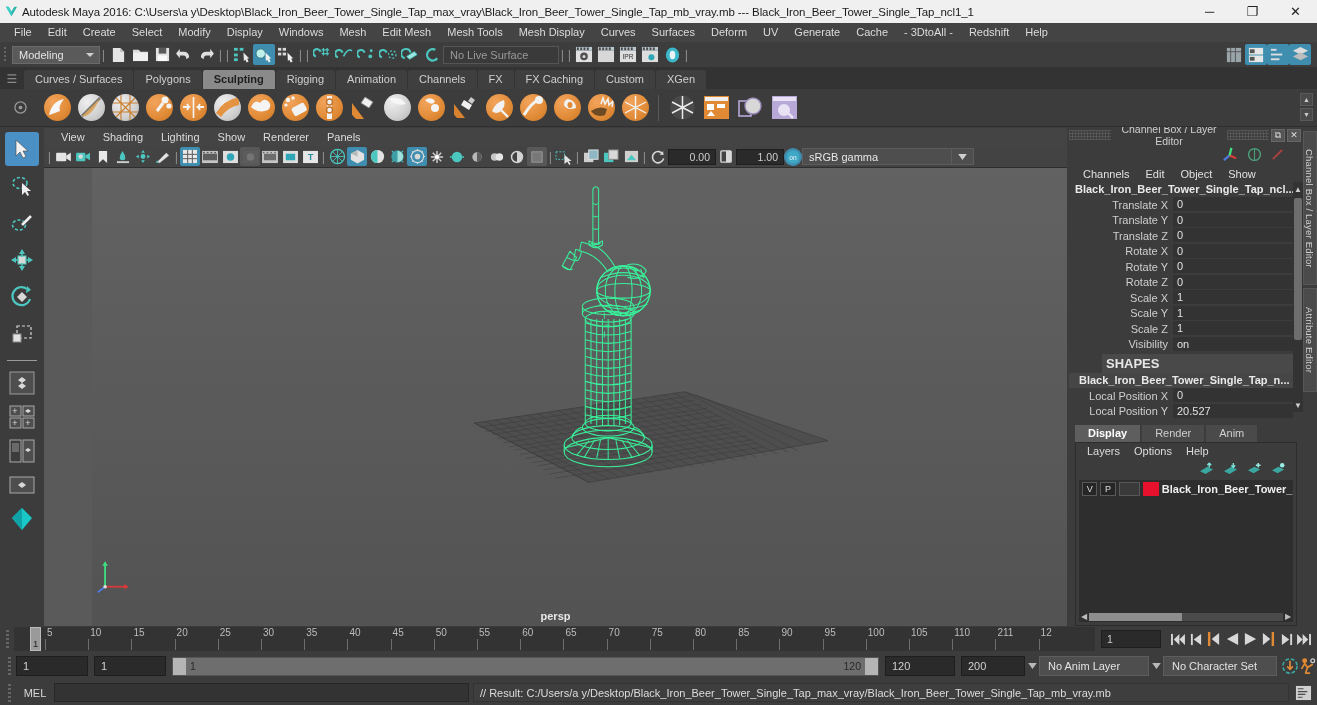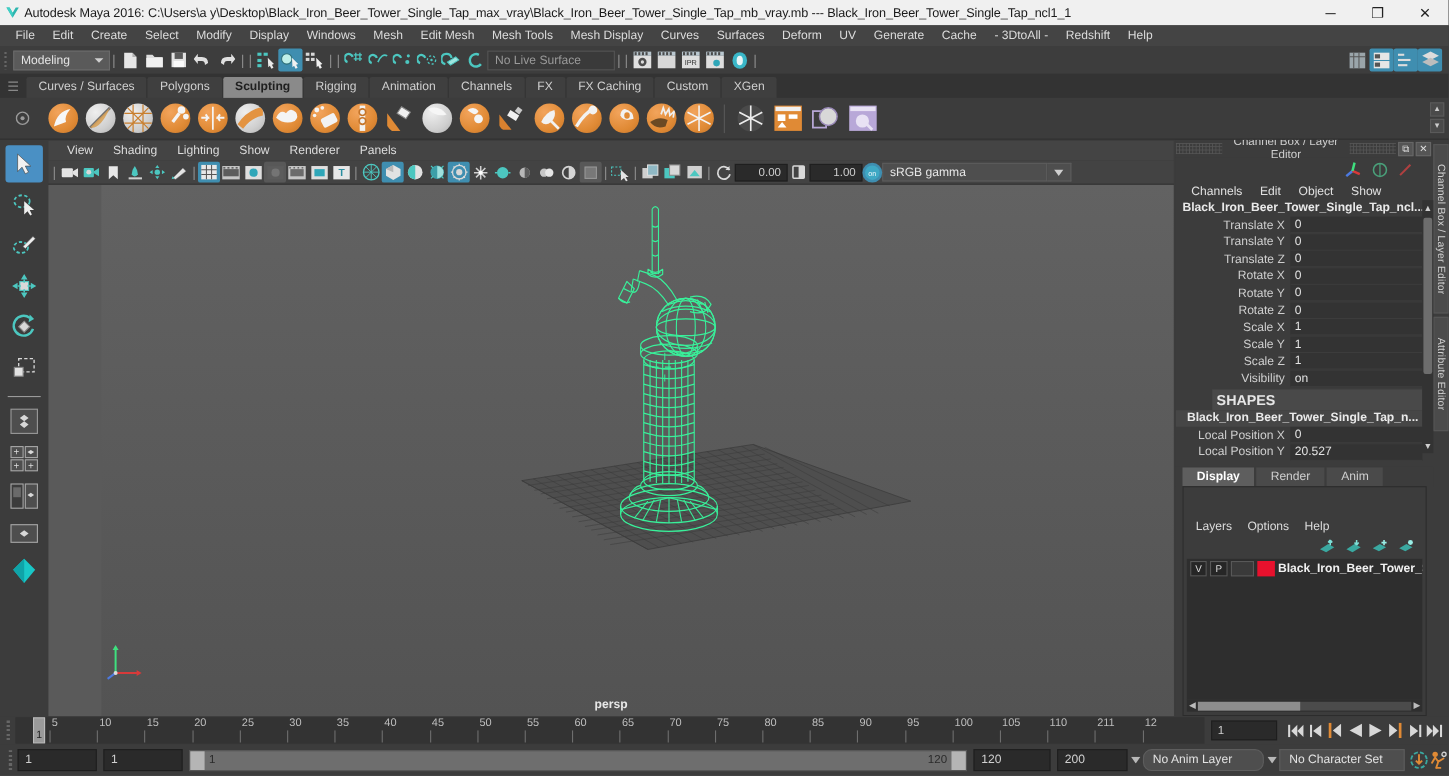--- a/index.html
+++ b/index.html
@@ -97,21 +97,21 @@
   .shape-name { font-size:11px; font-weight:bold; color:#e9e9e9; padding:1px 0 2px 10px; background:#464646; white-space:nowrap; overflow:hidden;}
   .cb-scroll { width:10px; background:#333; position:relative; }
   .cb-scroll .thumb { position:absolute; left:1px; right:1px; top:16px; height:142px; background:#6d6d6d; border-radius:2px;}
   .cb-scroll .up,.cb-scroll .dn{position:absolute;left:0;right:0;height:14px;display:flex;align-items:center;justify-content:center;color:#cfcfcf;font-size:8px;}
   .cb-scroll .up{top:0;} .cb-scroll .dn{bottom:0;}
 
   .le-tabs { display:flex; height:18px; align-items:flex-end; padding-left:6px; background:#3c3c3c; }
   .le-tab { height:17px; line-height:17px; padding:0 13px; font-size:11px; background:#4a4a4a; color:#cfcfcf; margin-right:2px; }
   .le-tab.active { background:#5e5e5e; color:#fff; font-weight:bold; }
   .le-body { margin:0 6px 0 6px; background:#3c3c3c; border:1px solid #2c2c2c; flex:1; display:flex; flex-direction:column; min-height:0;}
-  .le-menu { height:16px; display:flex; align-items:center; padding-left:4px;margin-top:28px; }
+  .le-menu { height:16px; display:flex; align-items:center; padding-left:4px; }
   .le-menu .lm { padding:0 7px; font-size:11px; color:#dcdcdc; }
   .le-icons { height:19px; display:flex; align-items:center; justify-content:flex-end; padding-right:10px; gap:9px; }
   .le-list { flex:1; background:#2e2e2e; margin:2px 3px 0 3px; min-height:0; }
   .le-row { display:flex; align-items:center; height:17px; padding-left:3px; gap:3px;}
   .le-chk { width:16px; height:14px; background:#262626; border:1px solid #585858; display:flex; align-items:center; justify-content:center; font-size:9px; color:#ddd; }
   .le-blank { width:22px; height:14px; background:#3a3a3a; border:1px solid #585858; }
   .le-swatch { width:17px; height:14px; background:#e8112d; }
   .le-name { font-size:11px; font-weight:bold; color:#efefef; white-space:nowrap; overflow:hidden;}
   .le-hscroll { height:11px; background:#2e2e2e; margin:0 3px 3px 3px; display:flex; align-items:center; }
   .le-hscroll .arr { width:10px; text-align:center; color:#bbb; font-size:8px; }
@@ -1326,21 +1326,21 @@
       <div class="handle"></div>
     </div>
     <div class="rfield" style="width:70px;">120</div>
     <div style="width:6px"></div>
     <div class="rfield" style="width:64px;">200</div>
     <div class="smallarrow">
         <svg width="9" height="6" viewBox="0 0 10 7">
           <path d="M0 0 L10 0 L5 7 Z" fill="#b8b8b8"></path>
         </svg>
       </div>
-    <div class="selbox" style="width:110px;border-radius:8px;">No Anim Layer</div>
+    <div class="selbox" style="width:110px;">No Anim Layer</div>
     <div class="smallarrow">
         <svg width="9" height="6" viewBox="0 0 10 7">
           <path d="M0 0 L10 0 L5 7 Z" fill="#b8b8b8"></path>
         </svg>
       </div>
     <div class="selbox" style="width:114px;">No Character Set</div>
     <div class="pbtn" style="margin-left:4px;">
       <svg width="18" height="18" viewBox="0 0 19 19">
           <circle cx="9.5" cy="9.5" r="7.5" fill="none" stroke="#3aa8a0" stroke-width="1.7" stroke-dasharray="4 2"></circle>
           <path d="M9.5 4 v9 M6.5 10 l3 3 3-3" stroke="#e08a35" stroke-width="1.8" fill="none"></path>
@@ -1348,14 +1348,28 @@
     </div>
     <div class="pbtn">
       <svg width="18" height="18" viewBox="0 0 19 19">
           <circle cx="6" cy="4" r="2.6" fill="#e08a35"></circle>
           <path d="M6 7 l3 4 -2 6 M6 7 l-3 5 M9 11 l5-3 M7 17 l4 0" stroke="#e08a35" stroke-width="1.8" fill="none" stroke-linecap="round"></path>
           <circle cx="14.5" cy="4" r="2" fill="none" stroke="#cfcfcf" stroke-width="1.3"></circle>
         </svg>
     </div>
   </div>
 
+  <div class="melrow">
+    <div class="tl-grip">
+        <i></i>
+      </div>
+    <div class="mel-lbl">MEL</div>
+    <div class="mel-in" placeholder=""></div>
+    <div class="mel-out">// Result: C:/Users/a y/Desktop/Black_Iron_Beer_Tower_Single_Tap_max_vray/Black_Iron_Beer_Tower_Single_Tap_mb_vray.mb</div>
+    <div class="mel-btn">
+      <svg width="17" height="16" viewBox="0 0 18 17">
+          <rect x="1" y="1" width="16" height="15" fill="#cfcfcf"></rect>
+          <path d="M3 4 h6 M3 7 h10 M3 10 h8 M3 13 h5" stroke="#4a4a4a" stroke-width="1.2"></path>
+        </svg>
+    </div>
+  </div>
 
 </div>
 
 </body></html>

